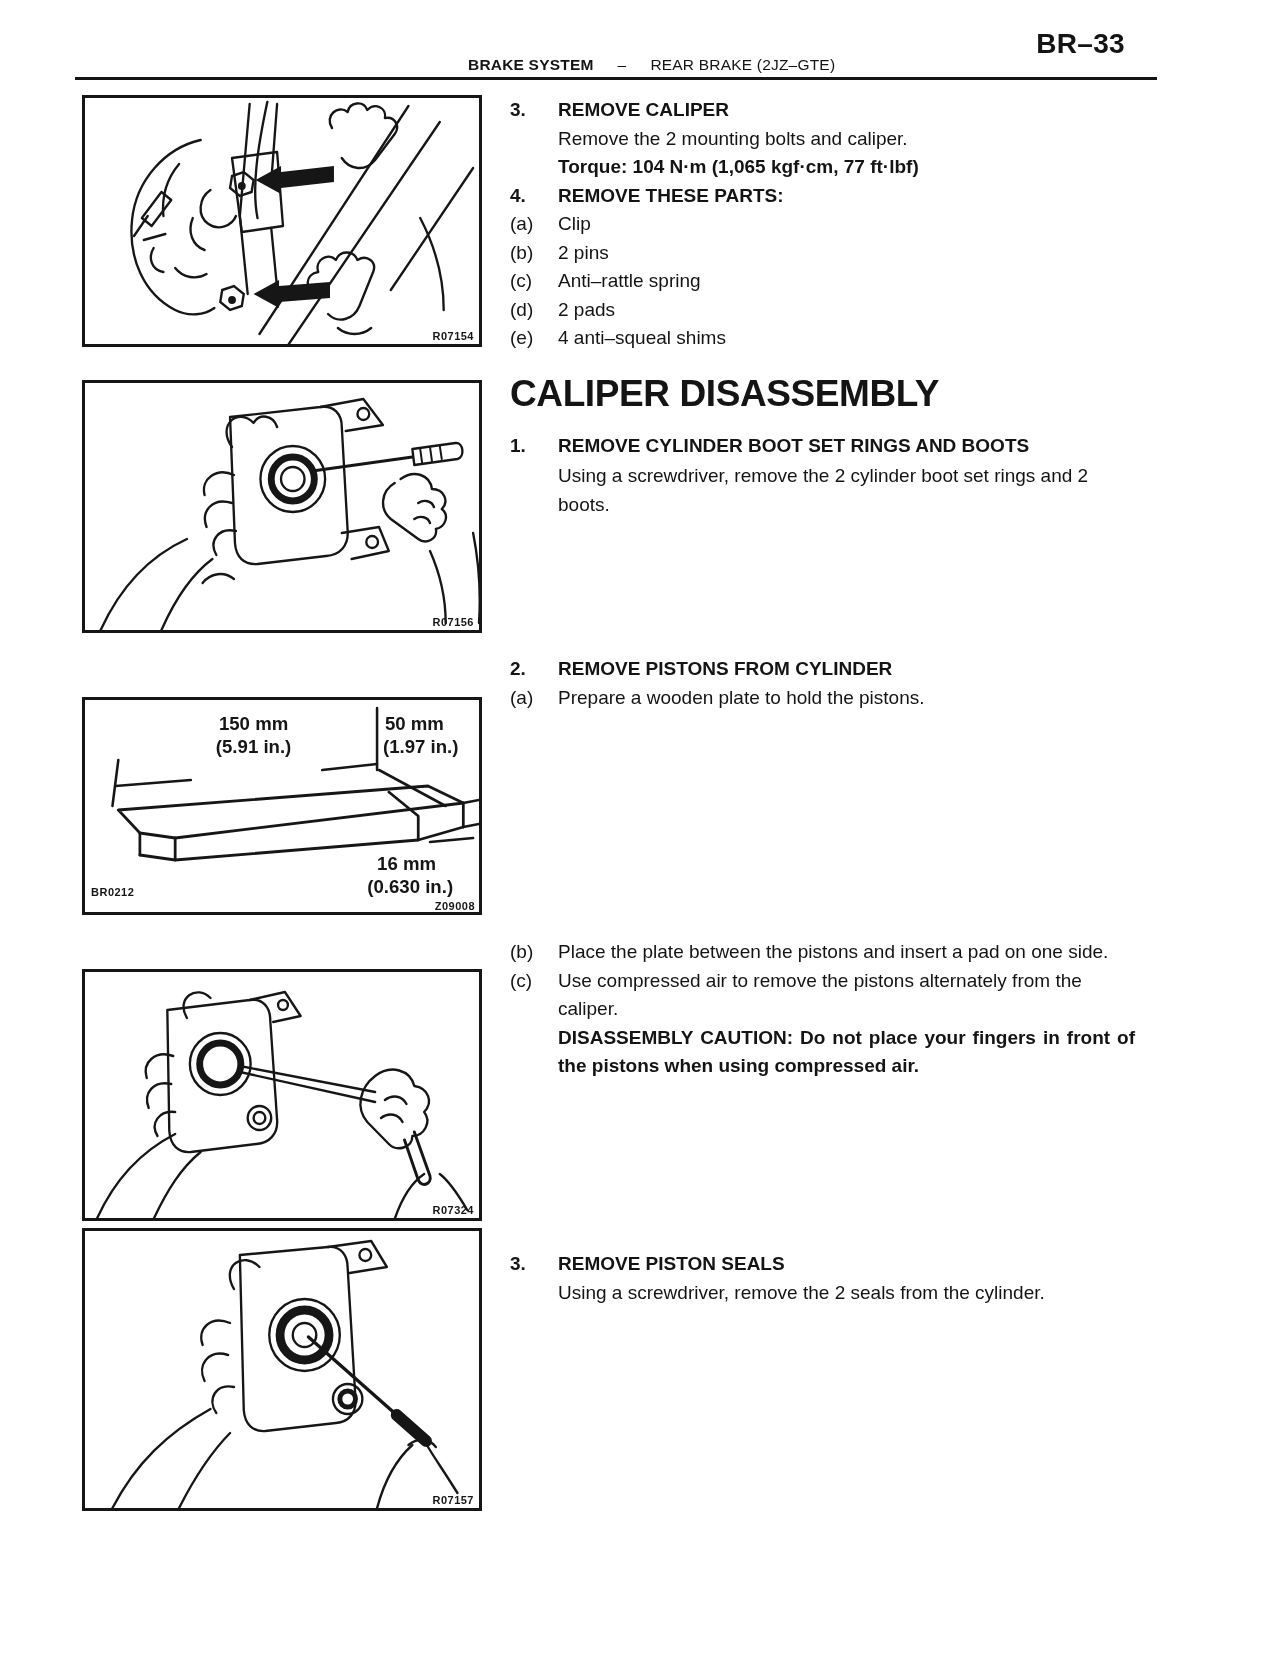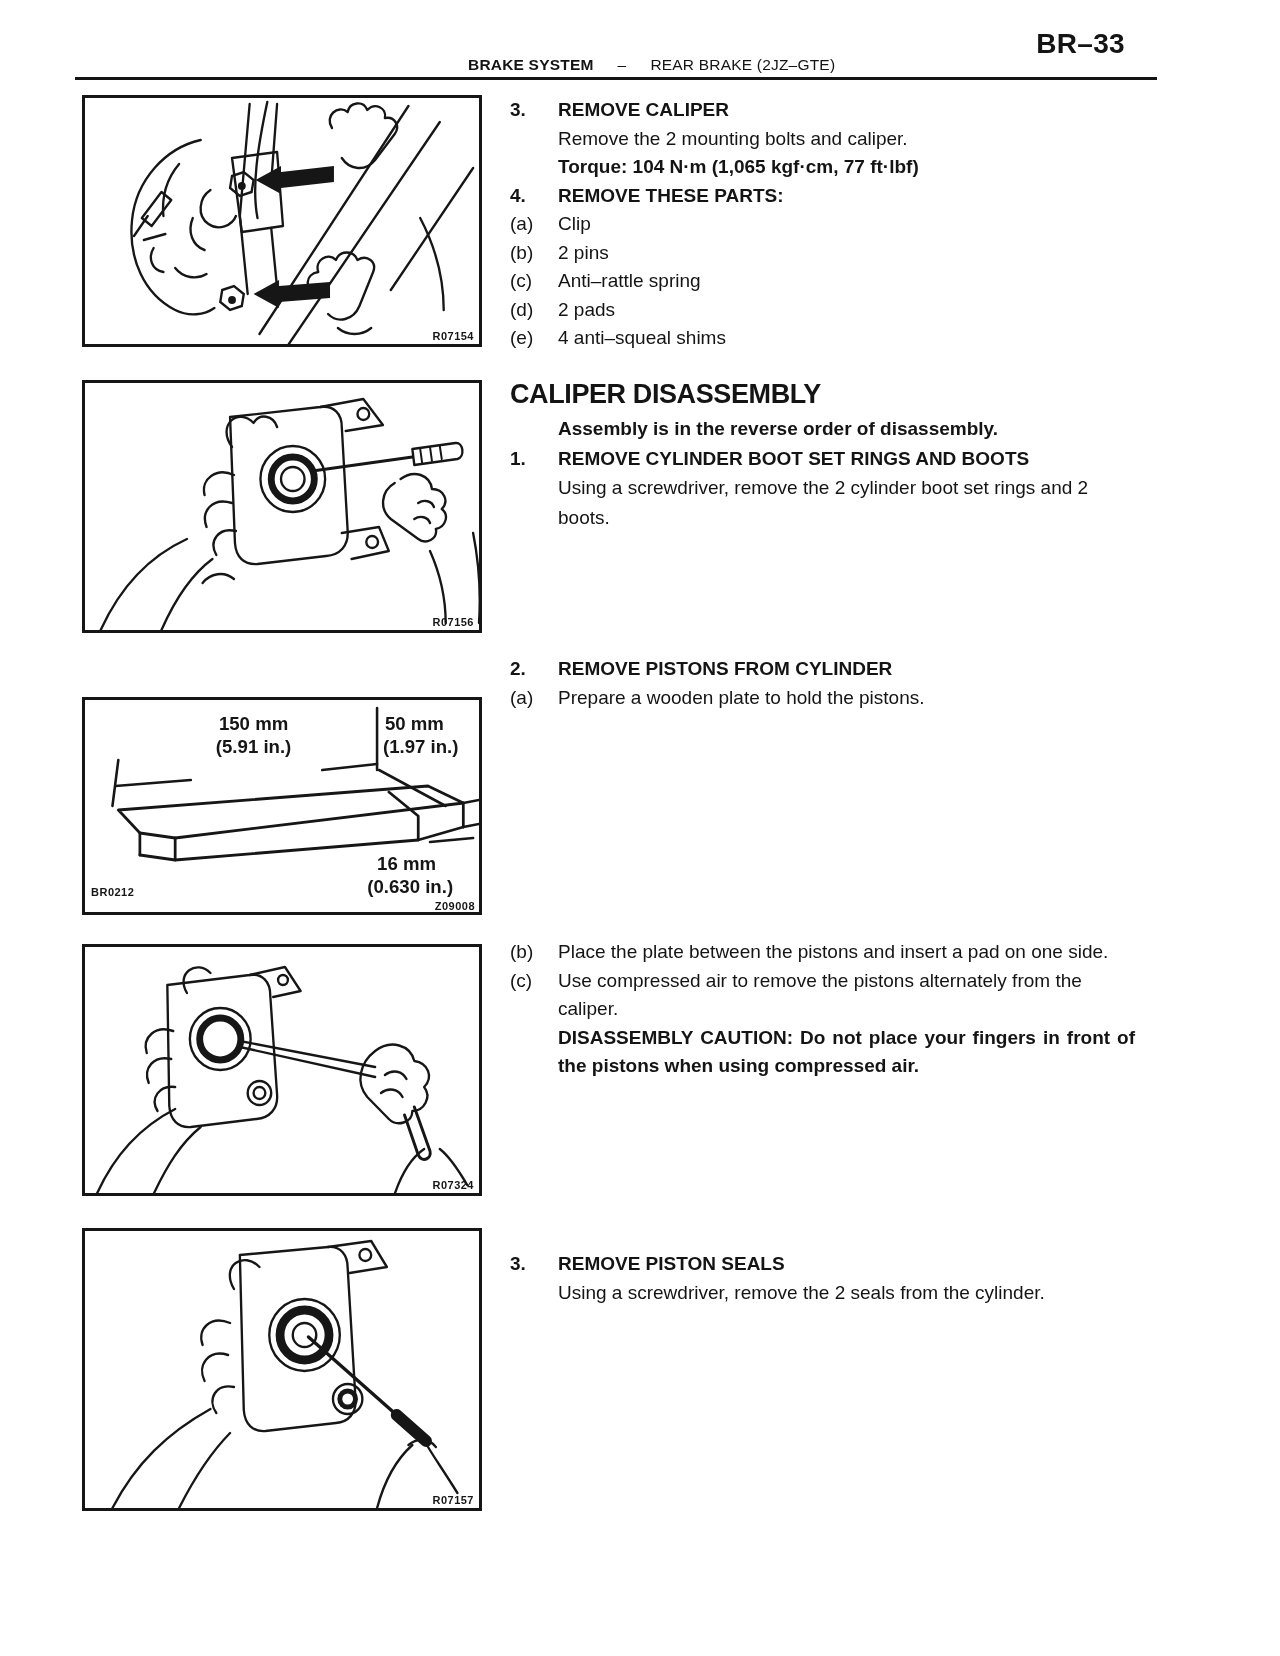--- a/index.html
+++ b/index.html
@@ -23,22 +23,22 @@
   .figcode.br{right:5px;bottom:2px;}
   .figcode.bl{left:6px;bottom:14px;}
   .figcode.z{right:4px;bottom:0px;}
   
   .col{position:absolute;left:510px;width:625px;font-size:19px;line-height:28.5px;}
   .row{display:flex;align-items:flex-start;}
   .num{flex:none;width:48px;font-weight:700;}
   .lbl{flex:none;width:48px;}
   .txt{flex:1;min-width:0;}
   .just{text-align:justify;}
-  .big-title{font-size:27px;line-height:40px;font-weight:700;letter-spacing:-0.4px;
-    margin-bottom:0;}
+  .big-title{font-size:37px;line-height:40px;font-weight:700;letter-spacing:-0.4px;
+    margin-bottom:17px;}
   .lh30{line-height:29.5px;}
   svg text{font-family:"Liberation Sans",sans-serif;}
 </style>
 </head>
 <body>
 
 <div id="page">
 
   <div class="page-num">BR–33</div>
   <div class="crumb">
@@ -140,21 +140,21 @@
         <text x="306" y="30">50 mm</text>
         <text x="304" y="53">(1.97 in.)</text>
         <text x="298" y="170">16 mm</text>
         <text x="288" y="193">(0.630 in.)</text>
       </g>
     </svg>
     <span class="figcode bl">BR0212</span>
     <span class="figcode z">Z09008</span>
   </div>
 
-  <div class="fig" style="top:944px;height:252px;">
+  <div class="fig" style="top:969px;height:252px;">
     <svg viewBox="0 0 402 246" preserveAspectRatio="none">
       <g stroke="#161616" stroke-width="2.4" fill="none" stroke-linecap="round" stroke-linejoin="round">
         <path d="M84,38 L168,28 C181,26 189,35 189,48 L196,148 C197,162 188,171 175,172 L108,180 C95,181 87,173 86,159 Z"></path>
         <path d="M168,28 L204,20 L220,44 L192,50"></path>
         <circle cx="202" cy="33" r="5"></circle>
         <circle cx="138" cy="92" r="31"></circle>
         <circle cx="138" cy="92" r="21" stroke-width="7"></circle>
         <circle cx="178" cy="146" r="12"></circle>
         <circle cx="178" cy="146" r="6"></circle>
       </g>
@@ -236,24 +236,20 @@
     </div>
     <div class="row">
       <span class="lbl">(e)</span>
       <span class="txt">4 anti–squeal shims</span>
     </div>
   </div>
 
   <div class="col lh30" style="top:374px;">
     <div class="big-title">CALIPER DISASSEMBLY</div>
     <div class="row">
-      <span class="lbl"></span>
-      <span class="txt b">Assembly is in the reverse order of disassembly.</span>
-    </div>
-    <div class="row">
       <span class="num">1.</span>
       <span class="txt b">REMOVE CYLINDER BOOT SET RINGS AND BOOTS</span>
     </div>
     <div class="row">
       <span class="lbl"></span>
       <span class="txt">Using a screwdriver, remove the 2 cylinder boot set rings and 2 boots.</span>
     </div>
   </div>
 
   <div class="col" style="top:655px;">

